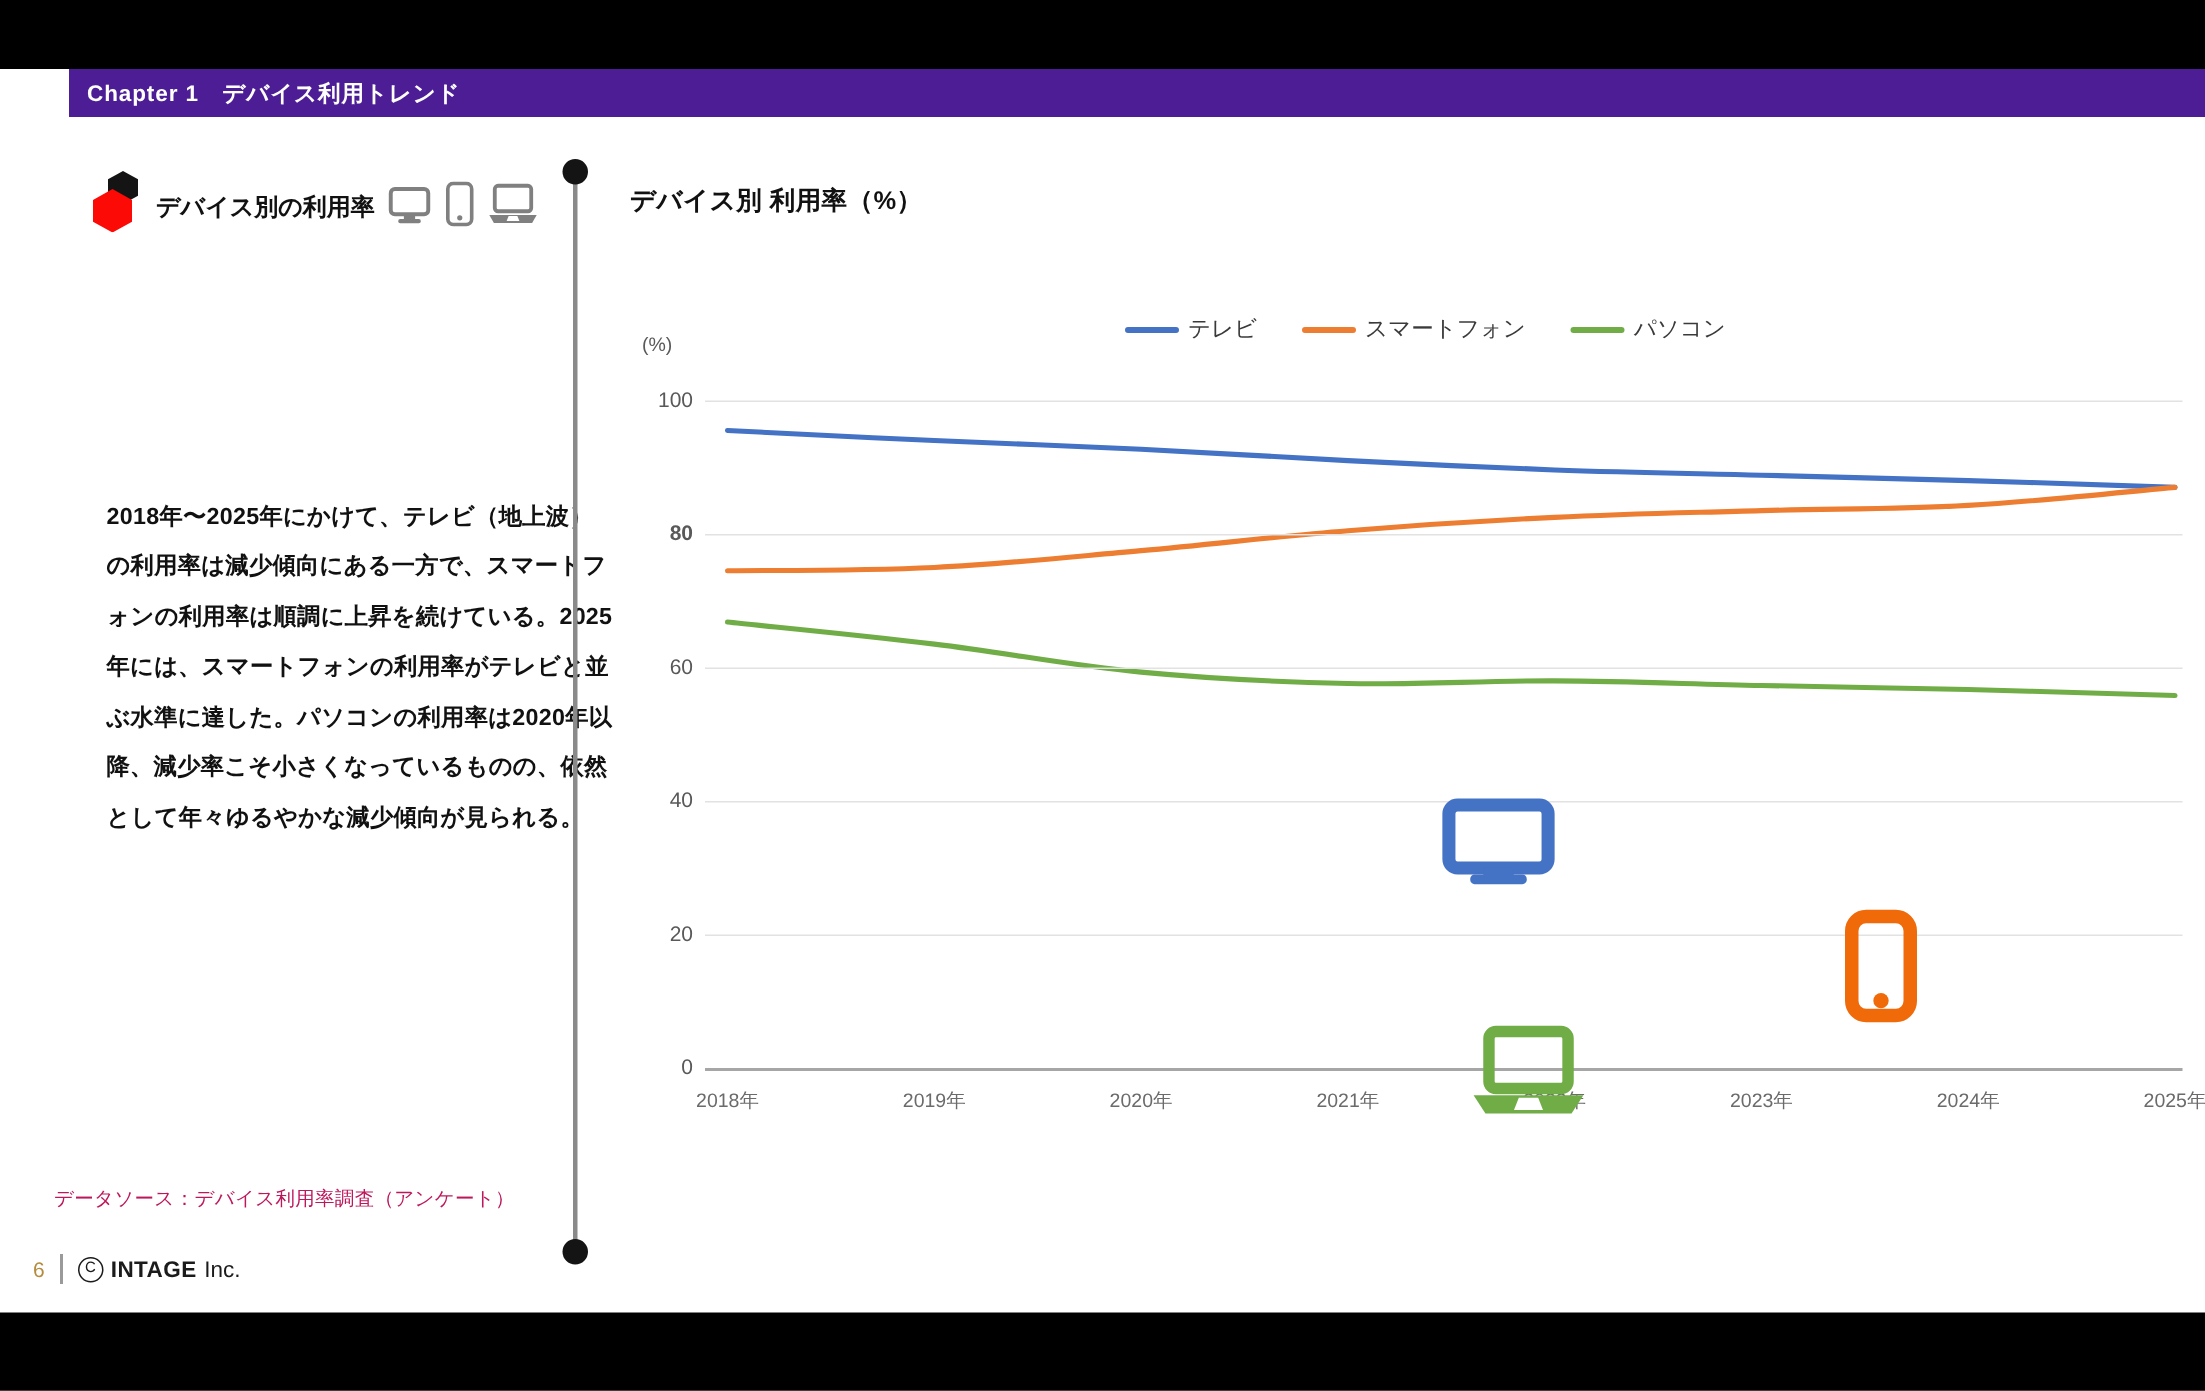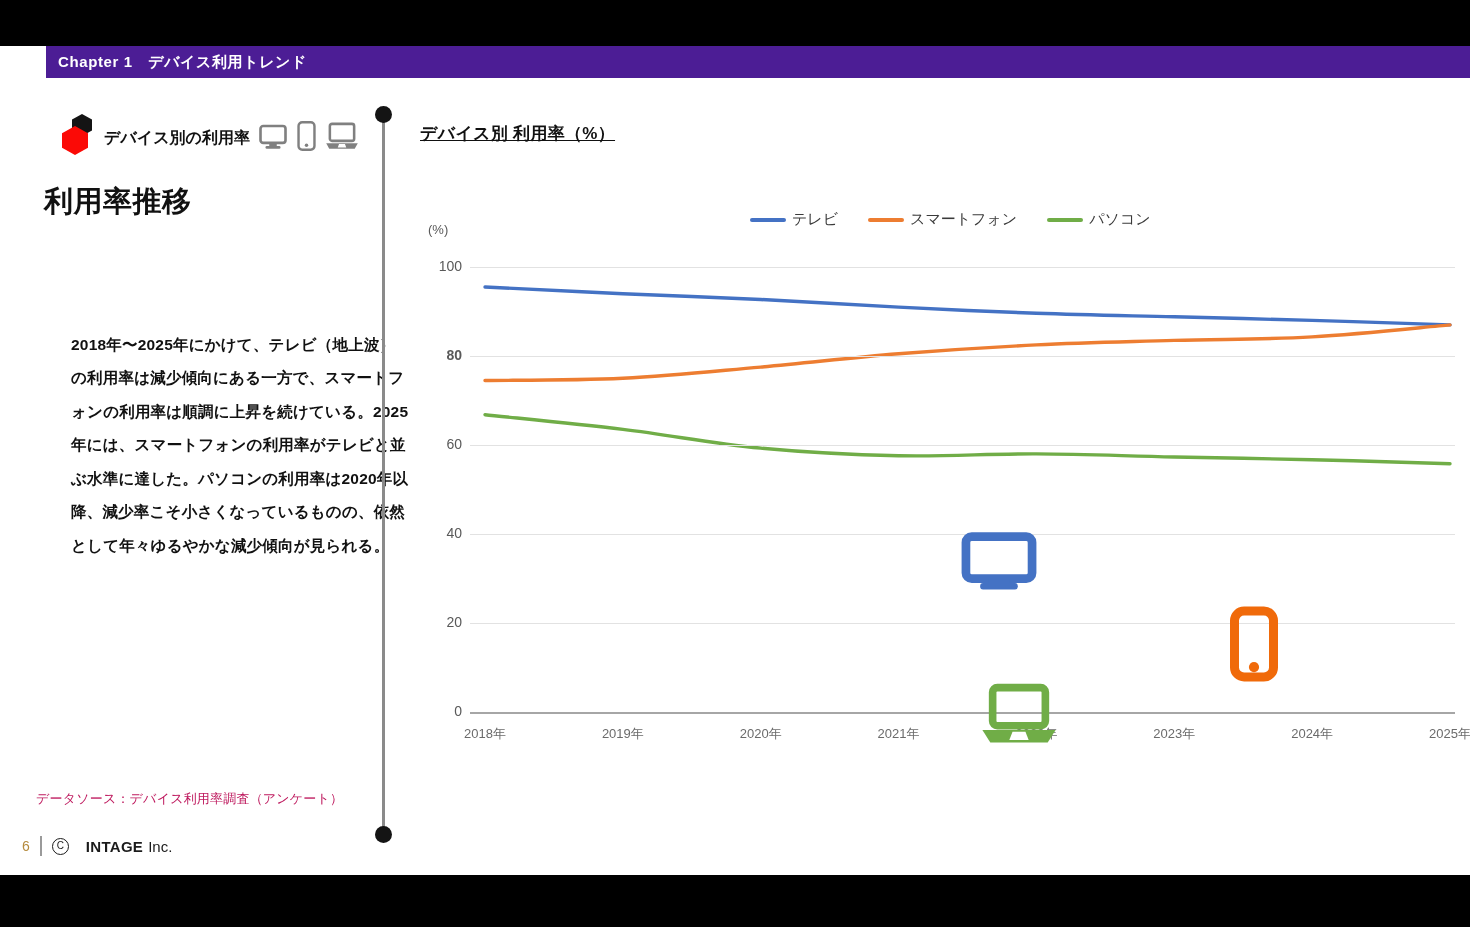--- a/index.html
+++ b/index.html
@@ -43,26 +43,26 @@
   .conn-dot.top{top:106px;}
   .conn-dot.bottom{top:826px;}
 
   
   .footer{position:absolute;left:22px;top:836px;display:flex;align-items:center;gap:10px;}
   .pg-num{font-size:14px;color:#b58b3e;}
   .pg-rule{width:2px;height:20px;background:#9a9a9a;}
   .copy-line{display:flex;align-items:center;gap:5px;font-size:15px;color:#1b1b1b;}
   .copy-mark{display:inline-block;width:15px;height:15px;border:1.4px solid #1b1b1b;border-radius:50%;
      font-size:10px;line-height:13px;text-align:center;}
-  .brand-bold{font-weight:bold;letter-spacing:.3px;margin-left:12px;}
+  .brand-bold{font-weight:bold;letter-spacing:.3px;}
 
   
   .chart-wrap{position:absolute;left:410px;top:110px;width:1050px;height:660px;}
   .chart-title{position:absolute;left:10px;top:12px;font-size:17px;font-weight:bold;color:#111;
-     letter-spacing:.3px;white-space:nowrap;text-decoration:underline;}
+     letter-spacing:.3px;white-space:nowrap;}
 
   .legend{position:absolute;left:340px;top:100px;display:flex;gap:30px;align-items:center;}
   .legend-item{display:flex;align-items:center;gap:6px;}
   .legend-swatch{width:36px;height:4px;border-radius:2px;}
   .legend-text{font-size:15px;color:#3a3a3a;white-space:nowrap;}
 
   .plot{position:absolute;left:0;top:130px;width:1050px;height:470px;}
   .y-unit{position:absolute;left:18px;top:-18px;font-size:13px;color:#595959;}
   .ytick{position:absolute;width:44px;text-align:right;font-size:14px;color:#595959;}
   .gridline{position:absolute;left:60px;width:985px;height:1px;background:#e2e2e2;}
@@ -104,21 +104,20 @@
         </svg>
         <svg width="34" height="30" viewBox="0 0 28 24">
           <rect x="4" y="2" width="20" height="14" rx="1.8" fill="none" stroke="#808080" stroke-width="2.1"></rect>
           <path d="M1 18 L27 18 L24.5 22.4 L3.5 22.4 Z" fill="#808080"></path>
           <path d="M11.6 18.6 L16.4 18.6 L17.5 21.4 L10.5 21.4 Z" fill="#ffffff"></path>
         </svg>
       </div>
     </div>
 
     <div class="headline">
-      <div>利用率推移</div>
     </div>
 
     <div class="body-copy">2018年〜2025年にかけて、テレビ（地上波）の利用率は減少傾向にある一方で、スマートフォンの利用率は順調に上昇を続けている。2025年には、スマートフォンの利用率がテレビと並ぶ水準に達した。パソコンの利用率は2020年以降、減少率こそ小さくなっているものの、依然として年々ゆるやかな減少傾向が見られる。</div>
 
     <div class="source-note">データソース：デバイス利用率調査（アンケート）</div>
   </div>
 
   <div class="connector"></div>
   <div class="conn-dot top"></div>
   <div class="conn-dot bottom"></div>

